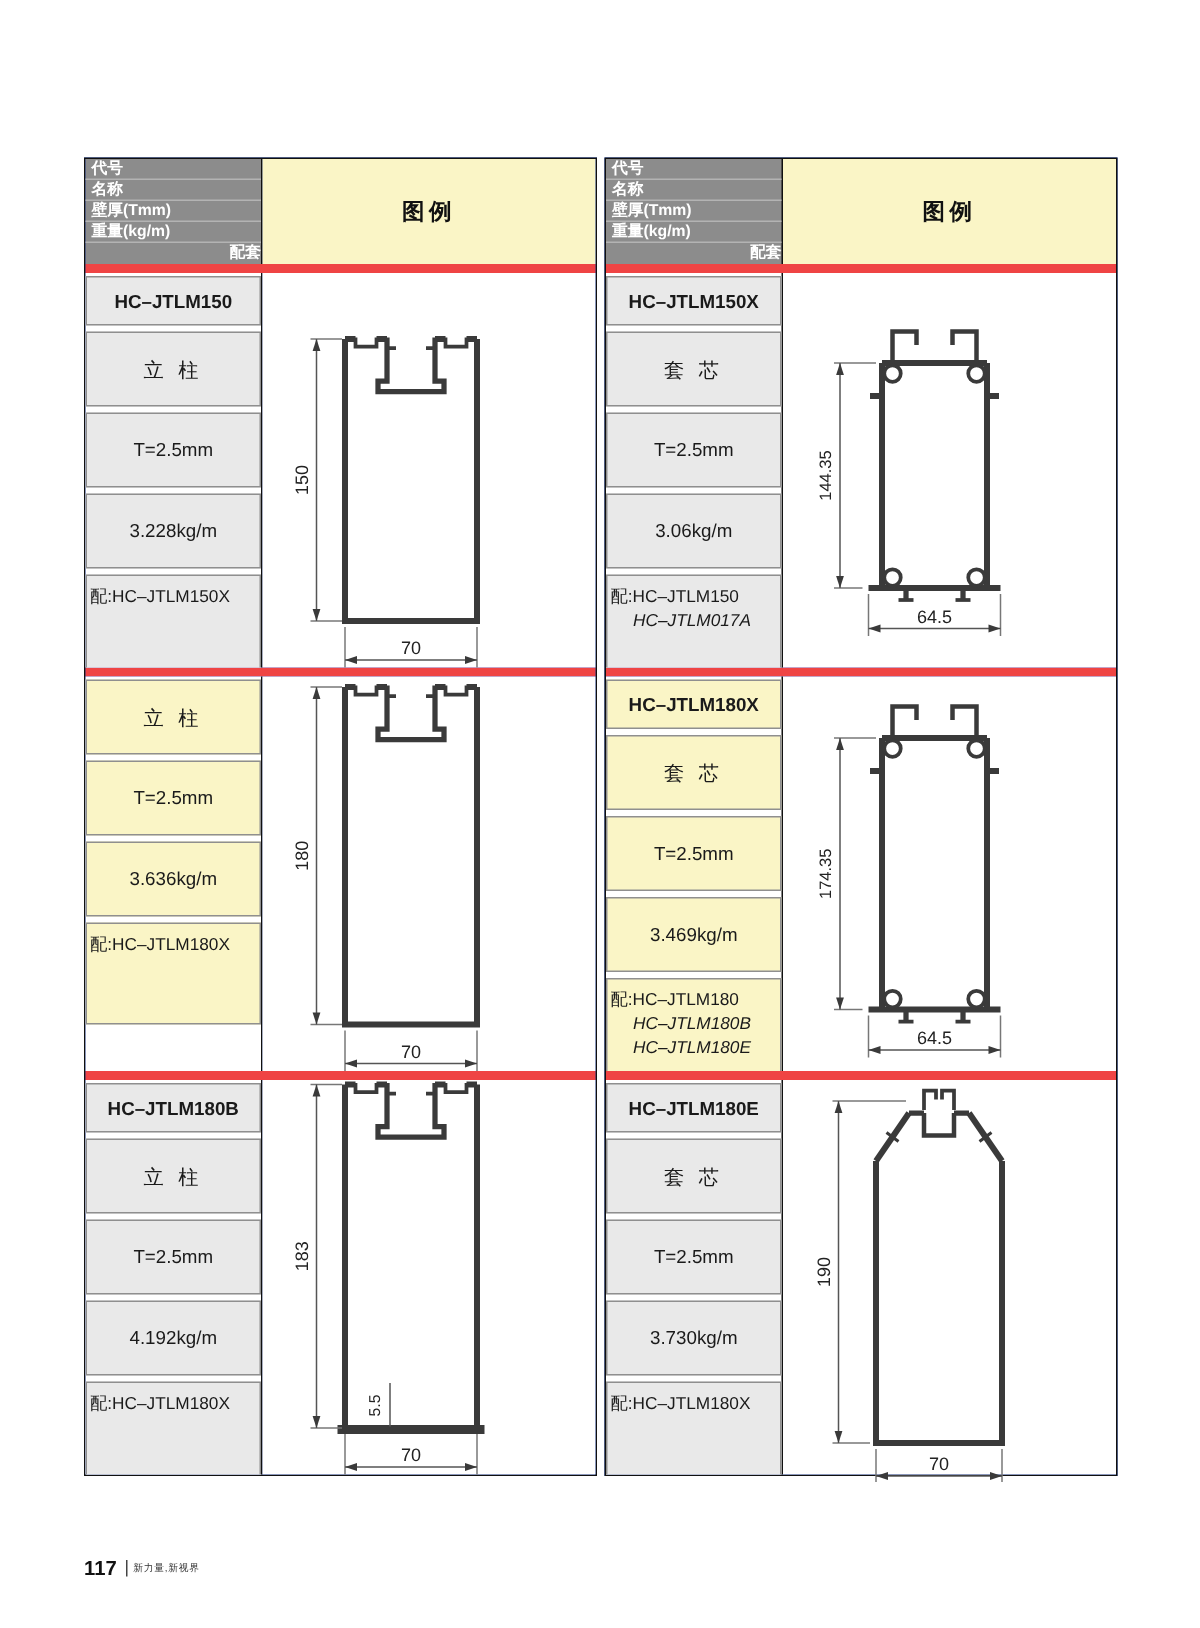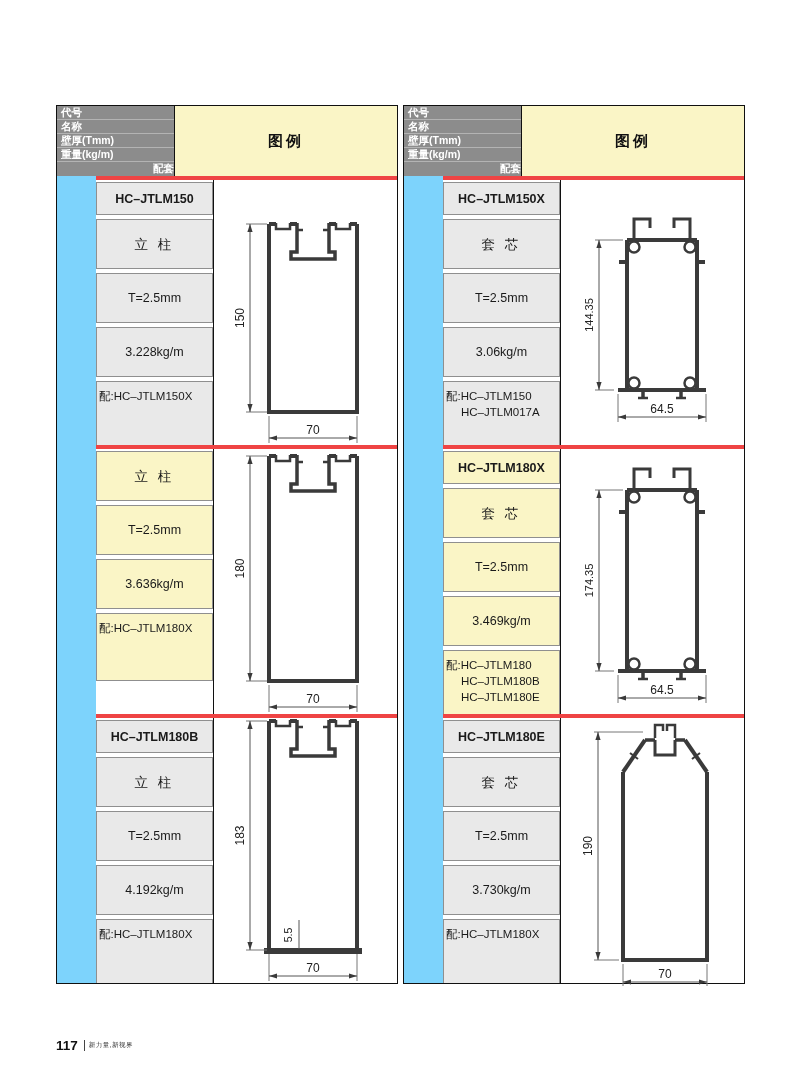--- a/index.html
+++ b/index.html
@@ -1,42 +1,42 @@
 <!DOCTYPE html>
 <html><head>
 <meta charset="utf-8">
 <style>
   html,body{margin:0;padding:0;background:#fff;}
   .page{position:relative;width:800px;height:1085px;background:#ffffff;overflow:hidden;
         font-family:"Liberation Sans","DejaVu Sans",sans-serif;color:#1a1a1a;}
   .tables{position:absolute;top:105px;left:56px;display:flex;gap:5px;}
-  .ptable{width:342px;box-sizing:border-box;border:1px solid #101010;background:#7dd3fc;}
+  .ptable{width:342px;box-sizing:border-box;border:1px solid #101010;background:#1d4ed8;}
   
   .hdr{display:flex;height:70px;}
   .hdr-labels{width:118px;box-sizing:border-box;border-right:1px solid #101010;background:#8c8c8c;}
   .hdr-row{height:14px;box-sizing:border-box;border-bottom:1px solid #b3b3b3;
            color:#fff;font-size:10.5px;font-weight:bold;line-height:13px;padding-left:4px;
            white-space:nowrap;overflow:hidden;}
   .hdr-row:last-child{border-bottom:none;text-align:right;}
   .legend{flex:1;background:#faf5c6;display:flex;align-items:center;justify-content:center;
           font-size:15px;font-weight:bold;letter-spacing:3px;color:#111;}
   
-  .entry-row{display:flex;height:269px;box-sizing:border-box;border-top:4px solid #ef4444;margin-left:39px;}
+  .entry-row{display:flex;height:269px;box-sizing:border-box;border-top:6px solid #ef4444;}
   .label-col{width:118px;box-sizing:border-box;border-right:1px solid #101010;
              padding-top:2px;background:#fff;overflow:hidden;}
   .cell{box-sizing:border-box;border:1px solid #8f8f8f;background:#e9e9e9;margin-bottom:4px;
         text-align:center;overflow:hidden;}
   .entry-row.hl .cell{background:#faf5c6;}
   .cell.code{height:33px;line-height:32px;font-weight:bold;font-size:12.5px;letter-spacing:0;}
   .cell.name{height:50px;line-height:49px;font-size:13.5px;letter-spacing:3px;}
   .cell.thickness{height:50px;line-height:49px;font-size:12.5px;}
   .cell.weight{height:50px;line-height:49px;font-size:12.5px;}
   .cell.match{height:68px;text-align:left;font-size:11.5px;padding:6px 1px 0 2px;line-height:1.4;}
   .mline{white-space:nowrap;}
-  .mline.indent{padding-left:15px;}
+  .mline.indent{padding-left:15px;font-style:italic;}
   .draw-col{flex:1;position:relative;background:#fff;}
   .draw-col svg{position:absolute;left:0;top:0;}
   
   .note{position:absolute;top:992px;left:0;width:100%;text-align:center;
         font-size:12.5px;line-height:1.55;color:#161616;}
   .footer{position:absolute;top:1038px;left:56px;display:flex;align-items:center;}
   .page-num{font-size:13.5px;font-weight:bold;color:#111;}
   .foot-sep{width:1px;height:11px;background:#444;margin:0 4px 0 6px;}
   .slogan{font-size:6.5px;color:#333;letter-spacing:.5px;}
   svg text{font-family:"Liberation Sans","DejaVu Sans",sans-serif;}

